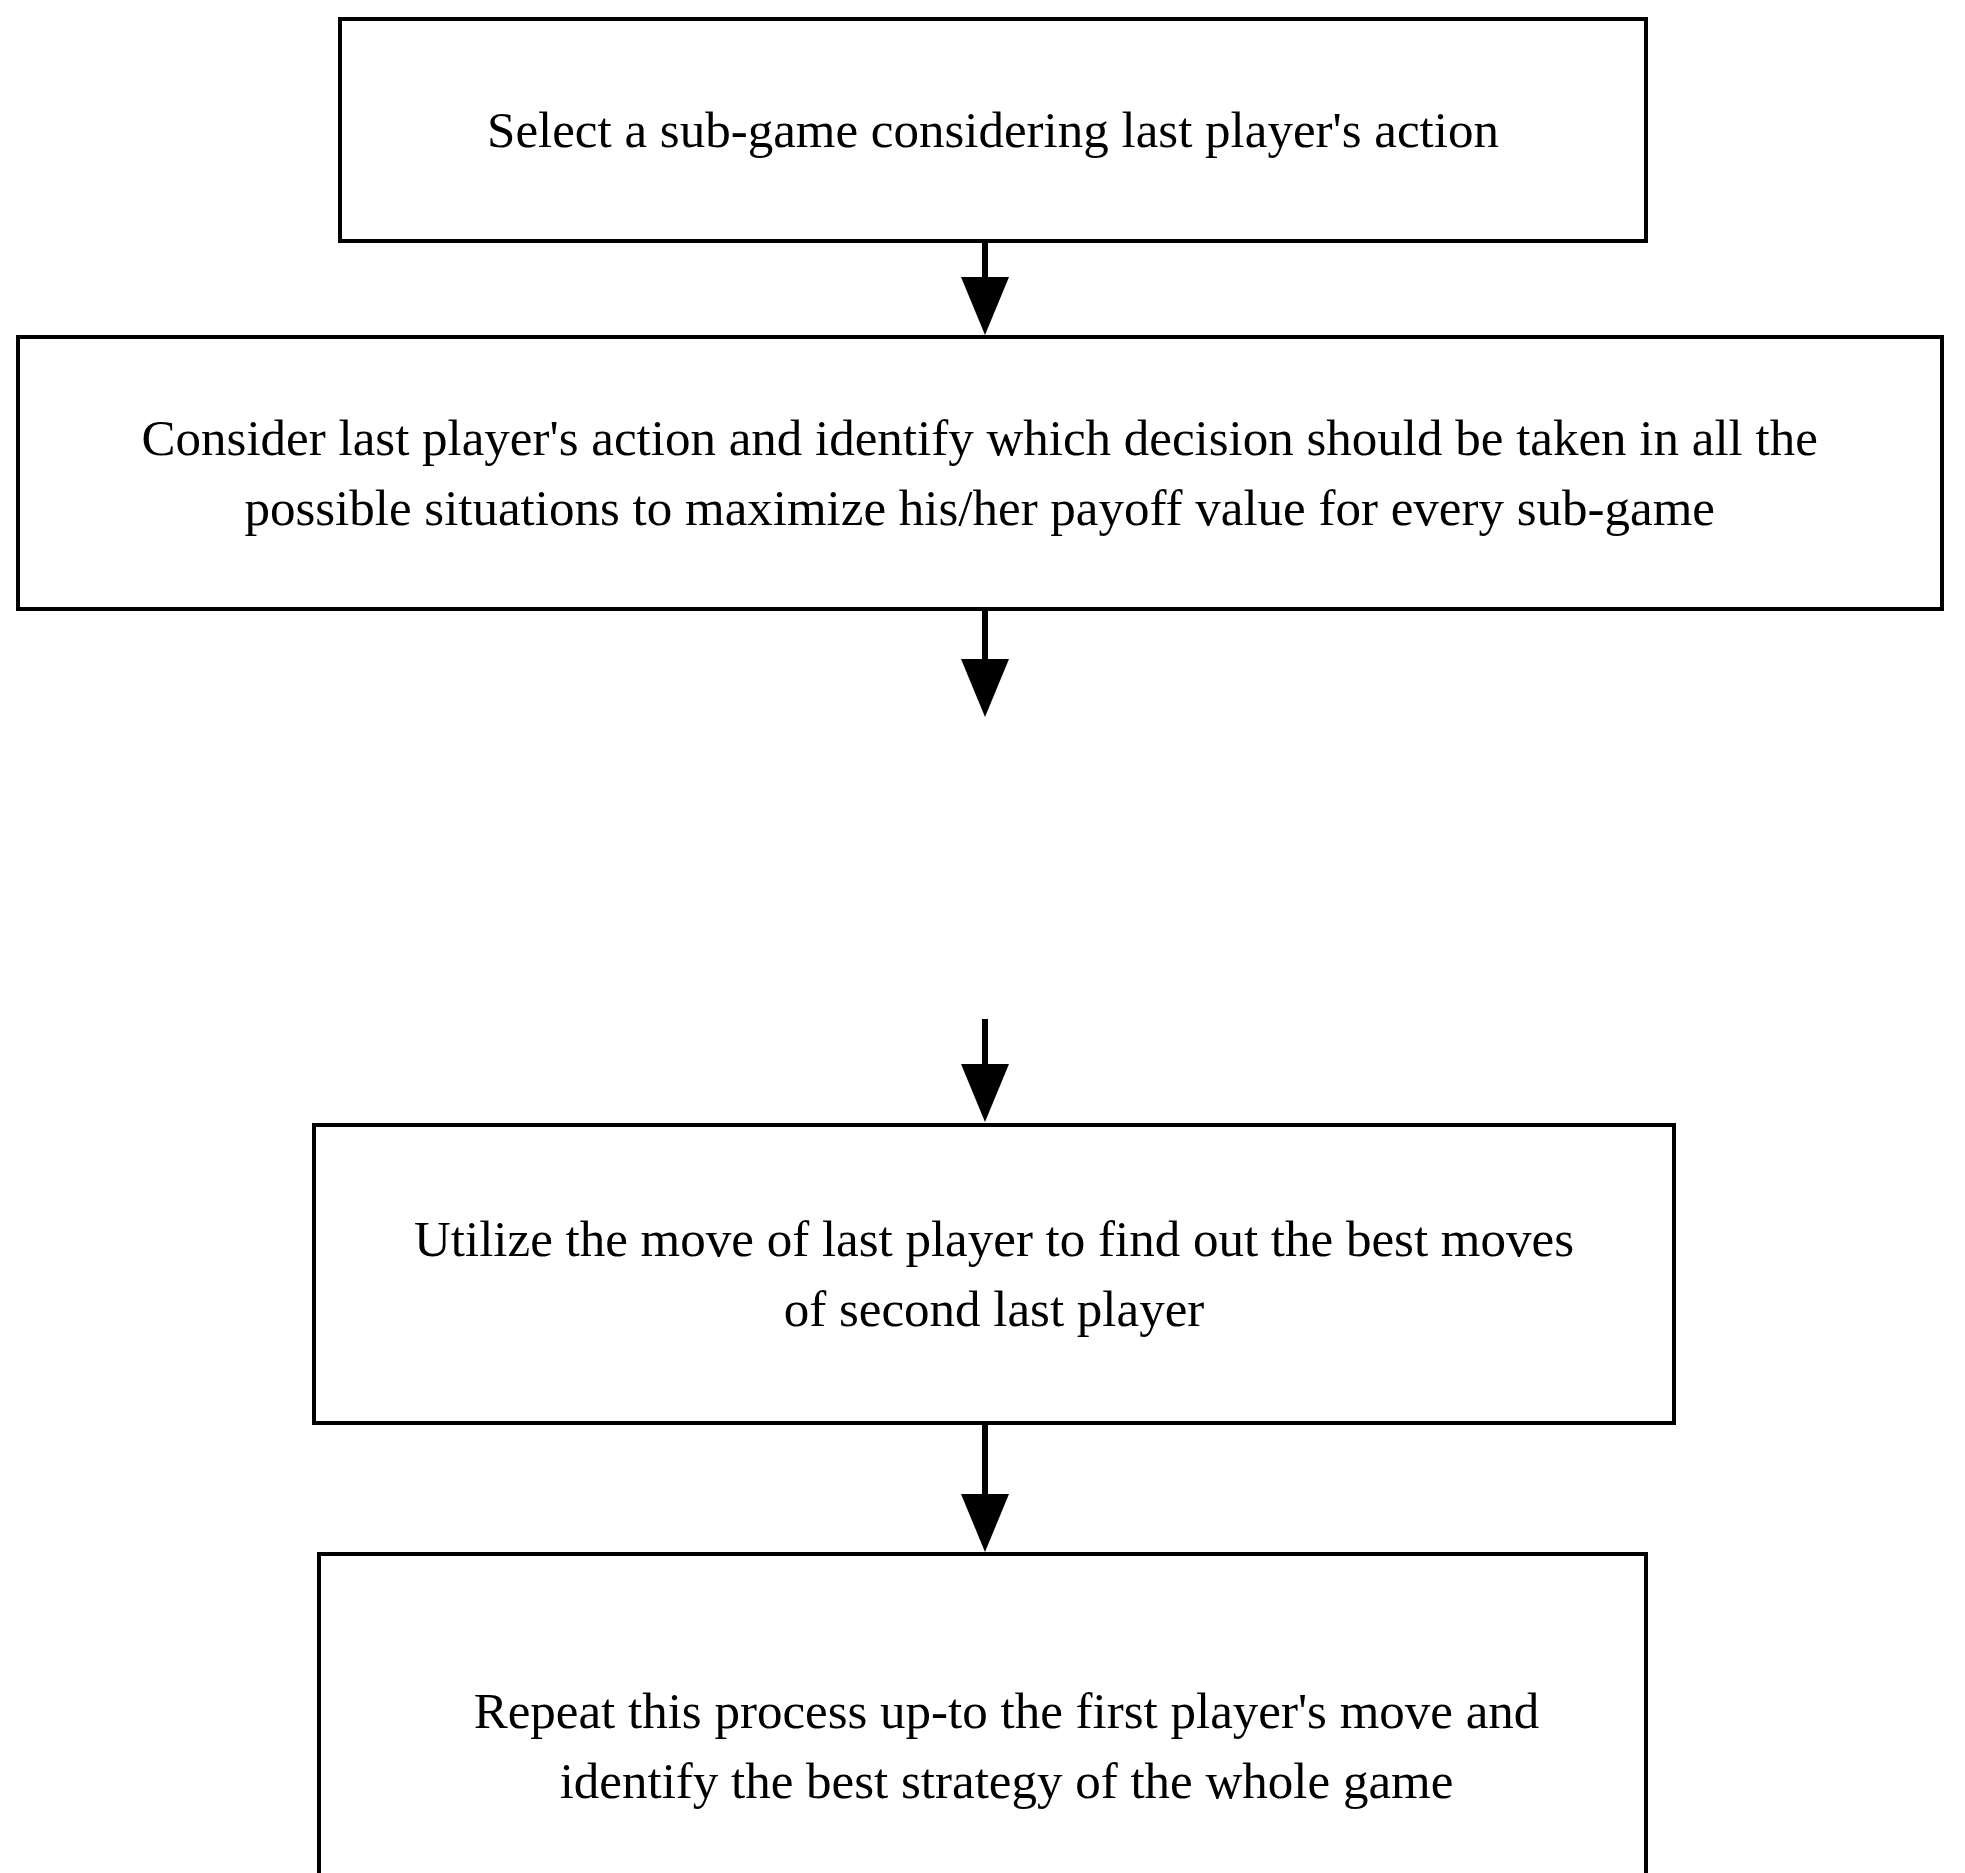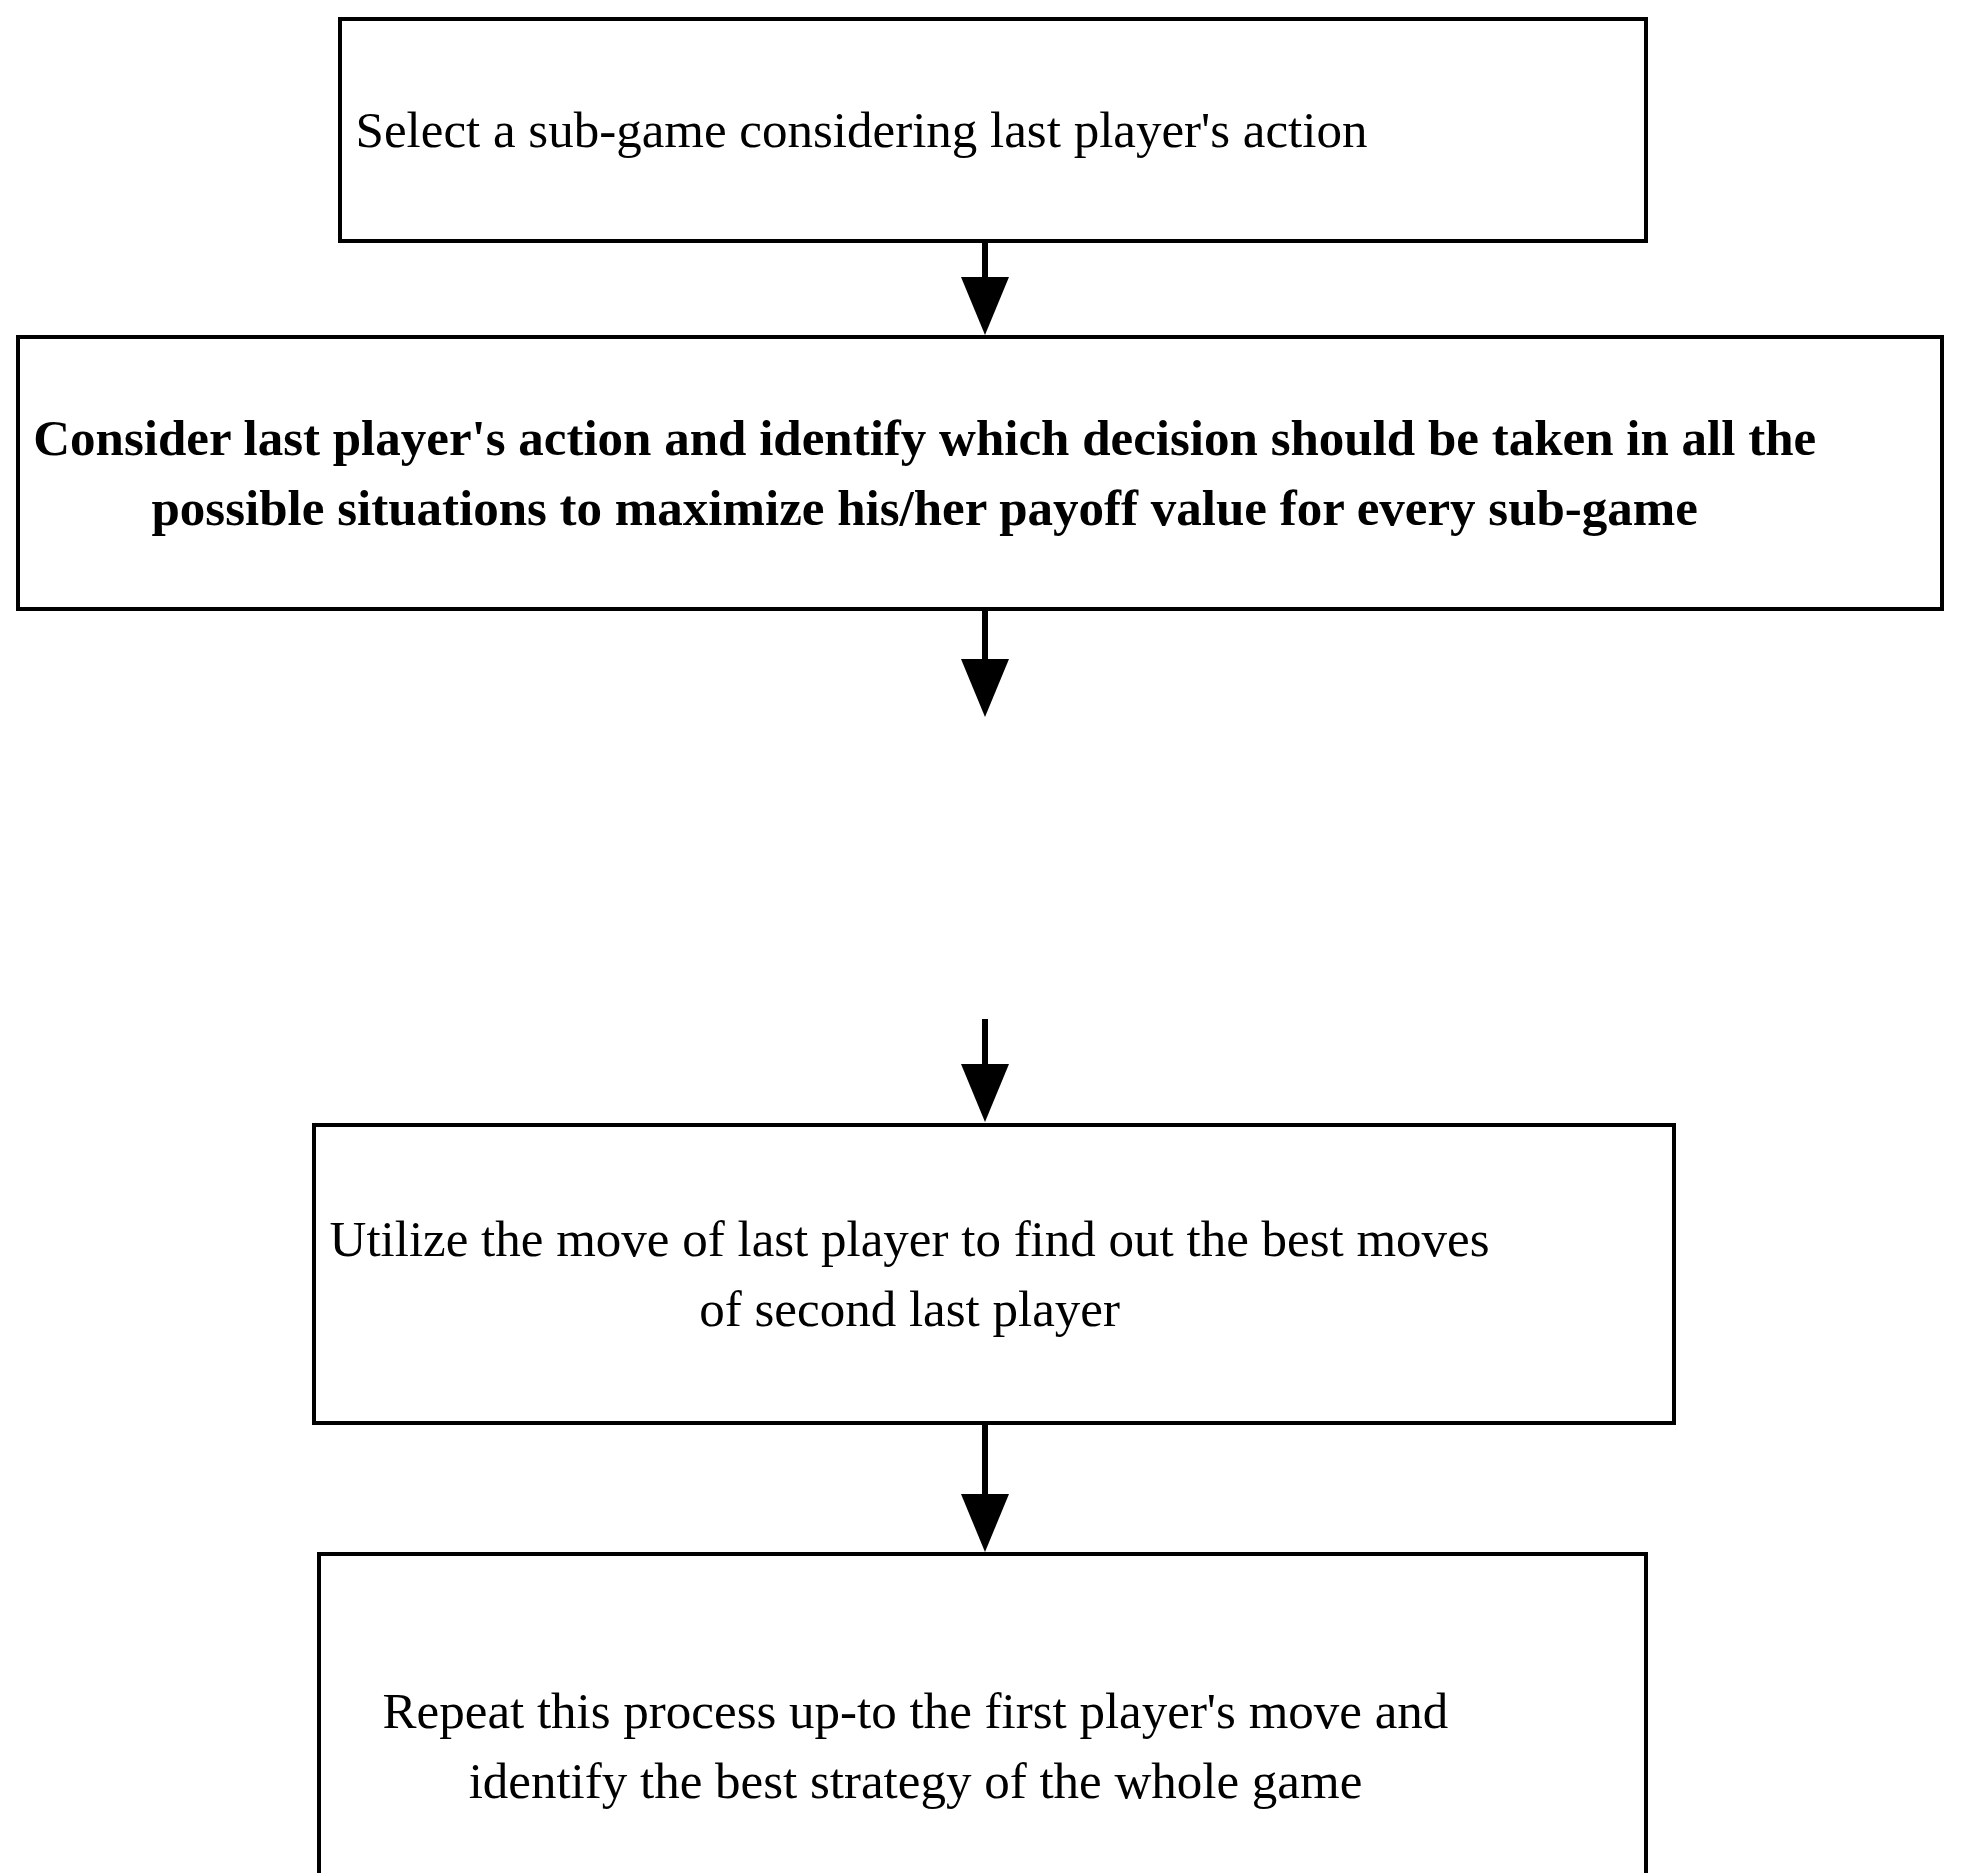--- a/index.html
+++ b/index.html
@@ -15,20 +15,21 @@
     font-family: "Liberation Serif", "DejaVu Serif", serif;
     color: #000000;
   }
   .flow-box {
     position: absolute;
     border: 4.8px solid #000000;
     background: #ffffff;
     box-sizing: border-box;
     display: flex;
     align-items: center;
+    justify-content: center;
   }
   .flow-box .step-text {
     white-space: pre-line;
     text-align: center;
     font-size: 51px;
     line-height: 1.38;
     letter-spacing: 0px;
     padding: 0 13.6px;
   }
   .connector {
@@ -45,21 +46,21 @@
   .connector .head {
     width: 0;
     height: 0;
     border-left: 24px solid transparent;
     border-right: 24px solid transparent;
     border-top: 58px solid #000000;
   }
 
   
   #box1 { left: 338px;  top: 17px;   width: 1310px; height: 226px; }
-  #box2 { left: 15.7px;   top: 335px;  width: 1928px; height: 276px; font-weight: bold; }
+  #box2 { left: 15.7px;   top: 335px;  width: 1928px; height: 276px; }
   #box3 { left: 312px;  top: 717px; width: 1364px; height: 302px; }
   #box4 { left: 312px;  top: 1123px; width: 1364px; height: 302px; }
   #box5 { left: 317px;  top: 1552px; width: 1331px; height: 388px; padding-left: 48px; }
 
   
   #conn1 { left: 961px; top: 243px;  }
   #conn2 { left: 961px; top: 611px;  }
   #conn3 { left: 961px; top: 1019px; }
   #conn4 { left: 961px; top: 1425px; }
   #conn1 .stem { height: 34px;  }

